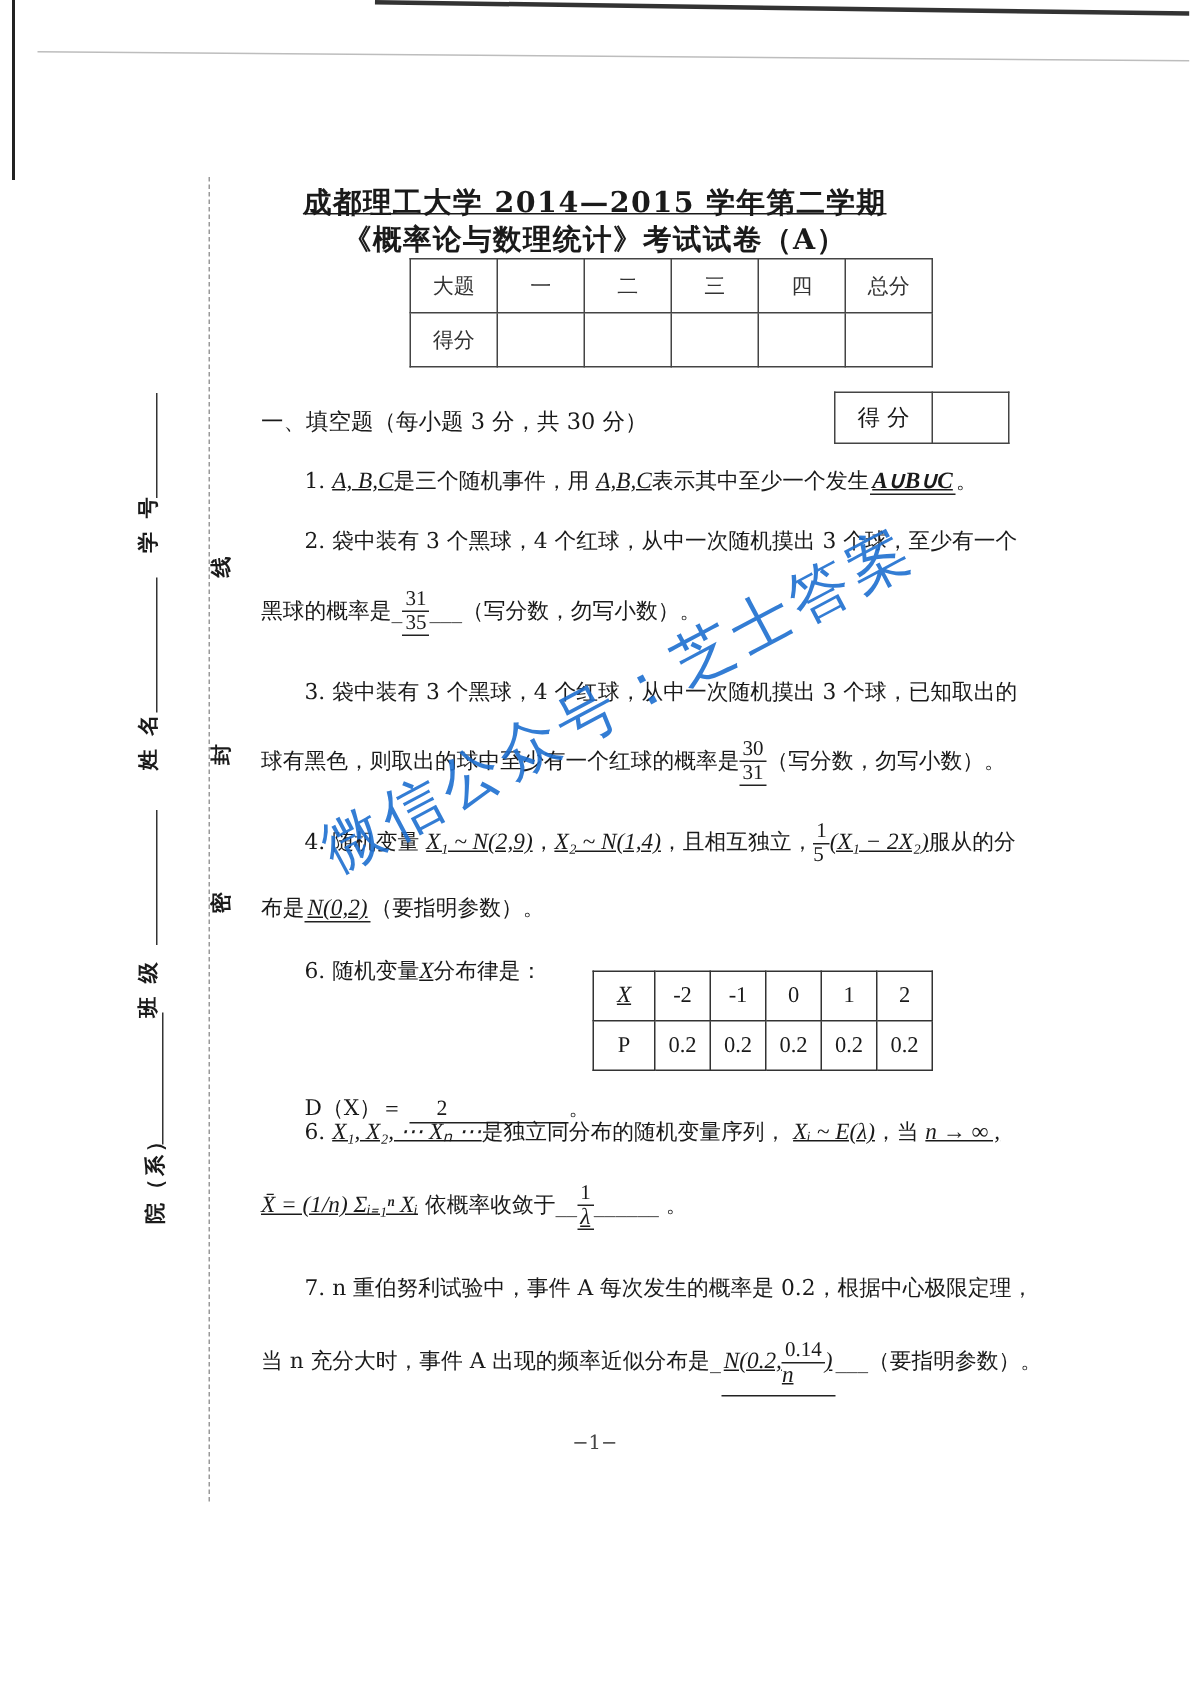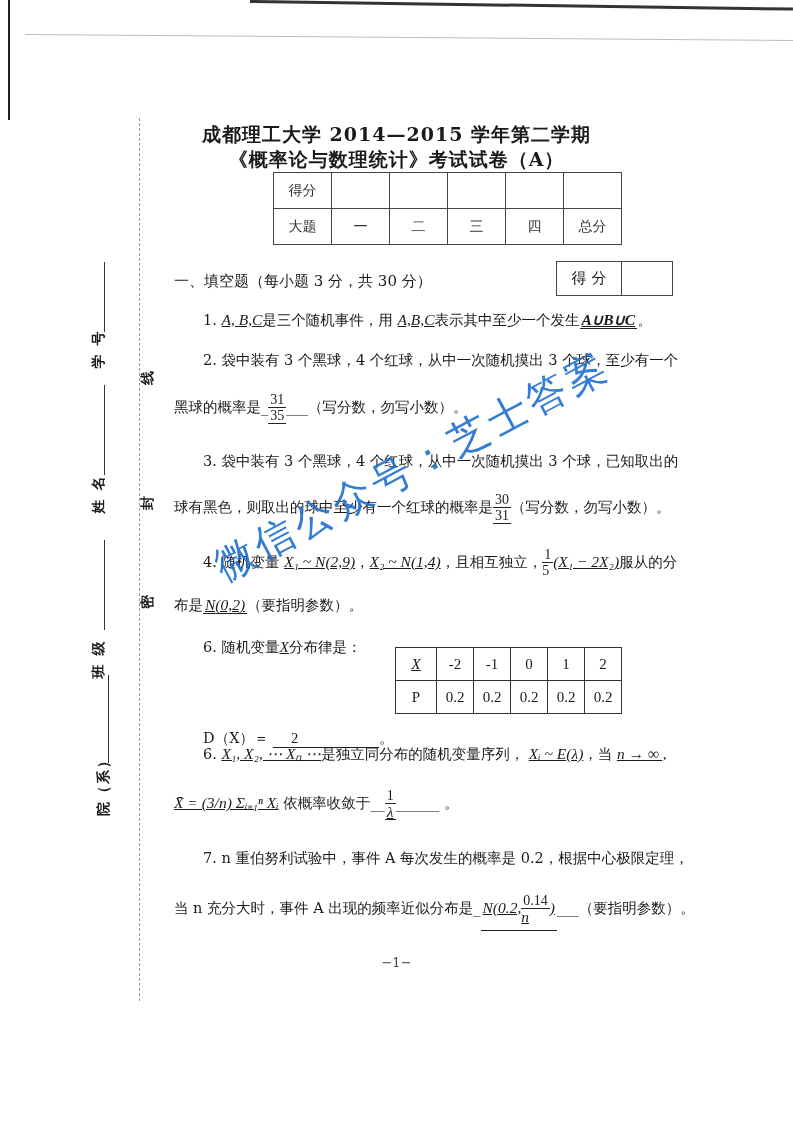--- a/index.html
+++ b/index.html
@@ -46,40 +46,40 @@
 <div class="vline" style="left:104px;top:385px;height:90px;"></div>
 <div class="vtext" style="left:80px;top:485px;">姓 名</div>
 <div class="vline" style="left:104px;top:540px;height:90px;"></div>
 <div class="vtext" style="left:80px;top:650px;">班 级</div>
 <div class="vline" style="left:108px;top:675px;height:88px;"></div>
 <div class="vtext" style="left:72px;top:775px;">院（系）</div>
 <div class="vtext" style="left:140px;top:368px;">线</div>
 <div class="vtext" style="left:140px;top:493px;">封</div>
 <div class="vtext" style="left:140px;top:592px;">密</div>
 
-<div class="title" style="top:122px;">成都理工大学 2014—2015 学年第二学期</div>
+<div class="title" style="top:122px;text-decoration:underline;">成都理工大学 2014—2015 学年第二学期</div>
 <div class="title" style="top:147px;">《概率论与数理统计》考试试卷（A）</div>
 
 <table class="score">
   <tbody>
       <tr>
+    <td>大题</td>
+    <td>一</td>
+    <td>二</td>
+    <td>三</td>
+    <td>四</td>
+    <td>总分</td>
+  </tr>
+  <tr>
     <td>得分</td>
     <td></td>
     <td></td>
     <td></td>
     <td></td>
     <td></td>
-  </tr>
-  <tr>
-    <td>大题</td>
-    <td>一</td>
-    <td>二</td>
-    <td>三</td>
-    <td>四</td>
-    <td>总分</td>
   </tr>
 </tbody>
   </table>
 
 <div class="section-head">一、填空题（每小题 3 分，共 30 分）</div>
 <table class="partscore">
   <tbody>
       <tr>
     <td style="width:62px;">得 分</td>
     <td style="width:48px;"></td>
@@ -139,21 +139,21 @@
   <span class="ans" style="display:inline-block;width:86px;padding-left:18px;font-family:'Liberation Serif',serif;">2</span><span>。</span>
 </div>
 
 <div class="q" style="left:203px;top:742px;">
   <span>6.</span>
   <span class="m">X₁, X₂, ⋯ Xₙ ⋯</span><span>是独立同分布的随机变量序列，</span>
   <span class="m">Xᵢ ~ E(λ)</span><span>，当</span>
   <span class="m">n → ∞ ,</span>
 </div>
 <div class="q" style="left:174px;top:788px;">
-  <span class="m">X̄ = (3/n) Σᵢ₌₁ⁿ Xᵢ</span>
+  <span class="m">X̄ = (1/n) Σᵢ₌₁ⁿ Xᵢ</span>
   <span>依概率收敛于</span>__<span class="frac"><span class="num">1</span><span class="den m ans">λ</span></span>______ <span>。</span>
 </div>
 
 <div class="q" style="left:203px;top:849px;">7. n 重伯努利试验中，事件 A 每次发生的概率是 0.2，根据中心极限定理，</div>
 <div class="q" style="left:174px;top:893px;">
   <span>当 n 充分大时，事件 A 出现的频率近似分布是</span>_<span class="ans" style="padding-bottom:14px;"><span class="m">N(0.2,</span><span class="frac"><span class="num">0.14</span><span class="den m">n</span></span><span class="m">)</span></span>___<span>（要指明参数）。</span>
 </div>
 
 <div class="watermark">微信公众号：芝士答案</div>
 

